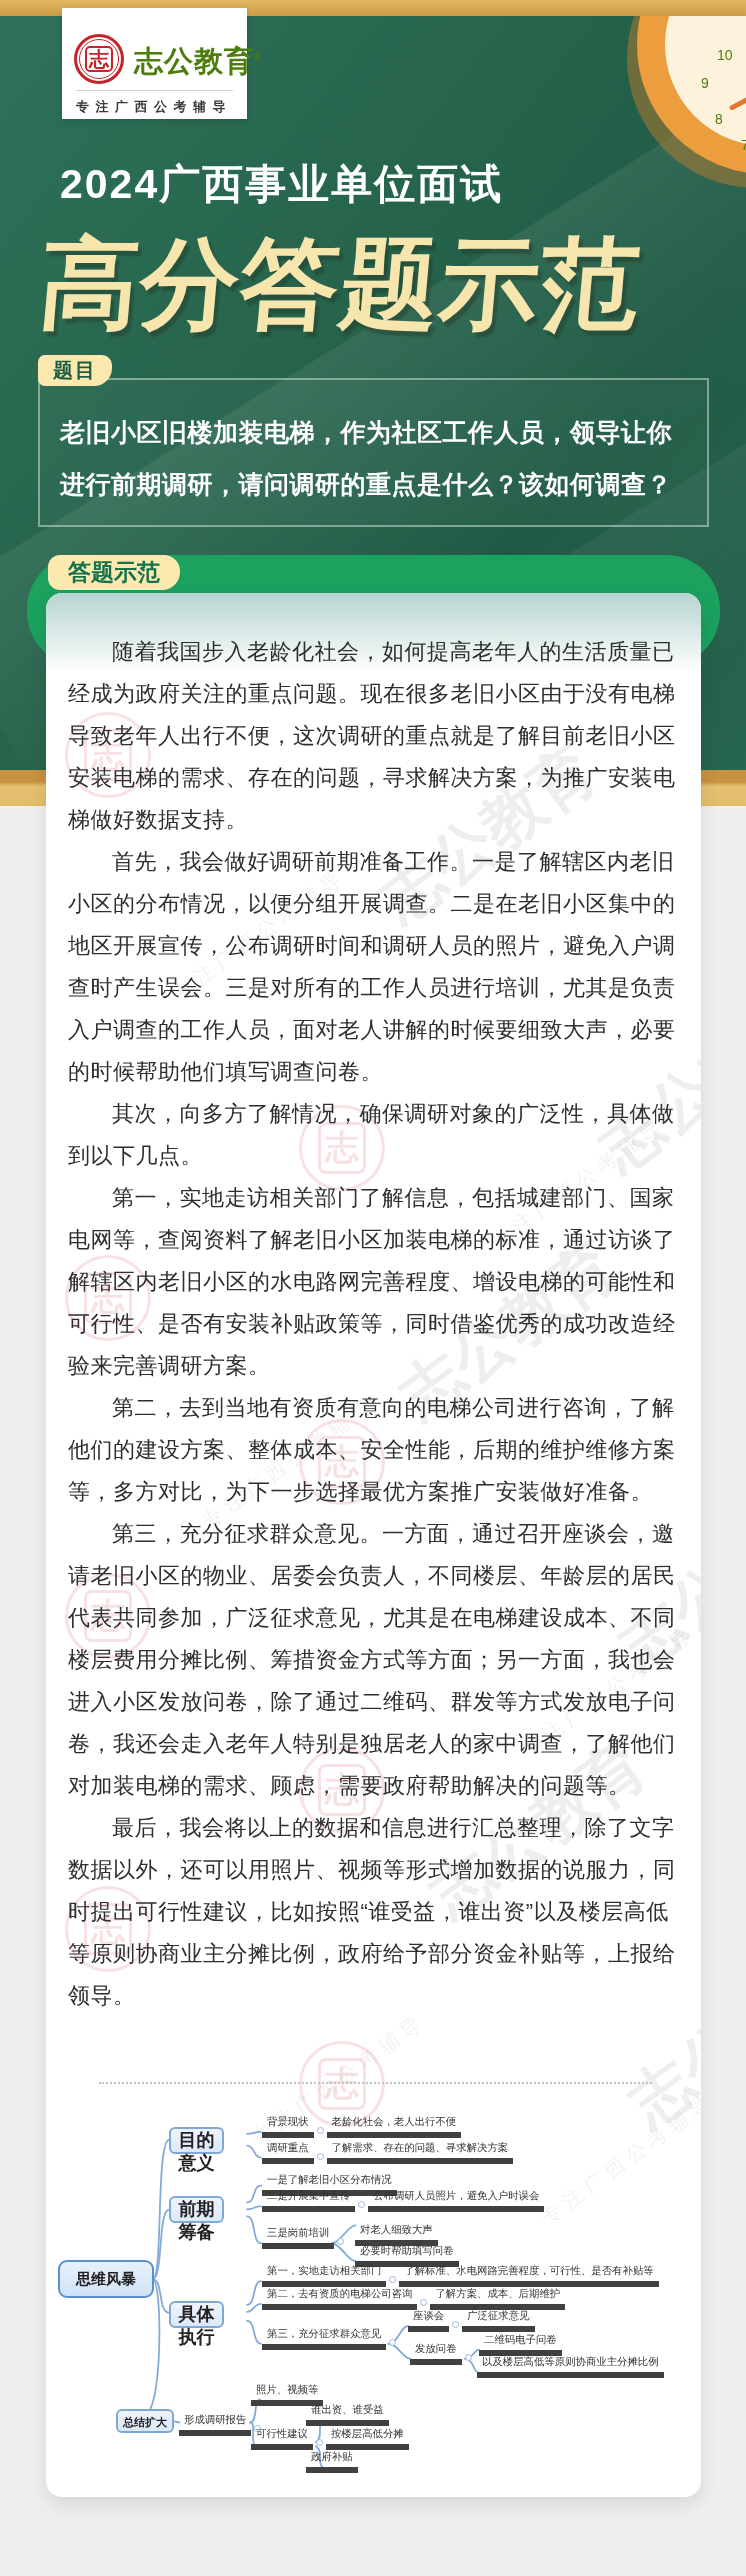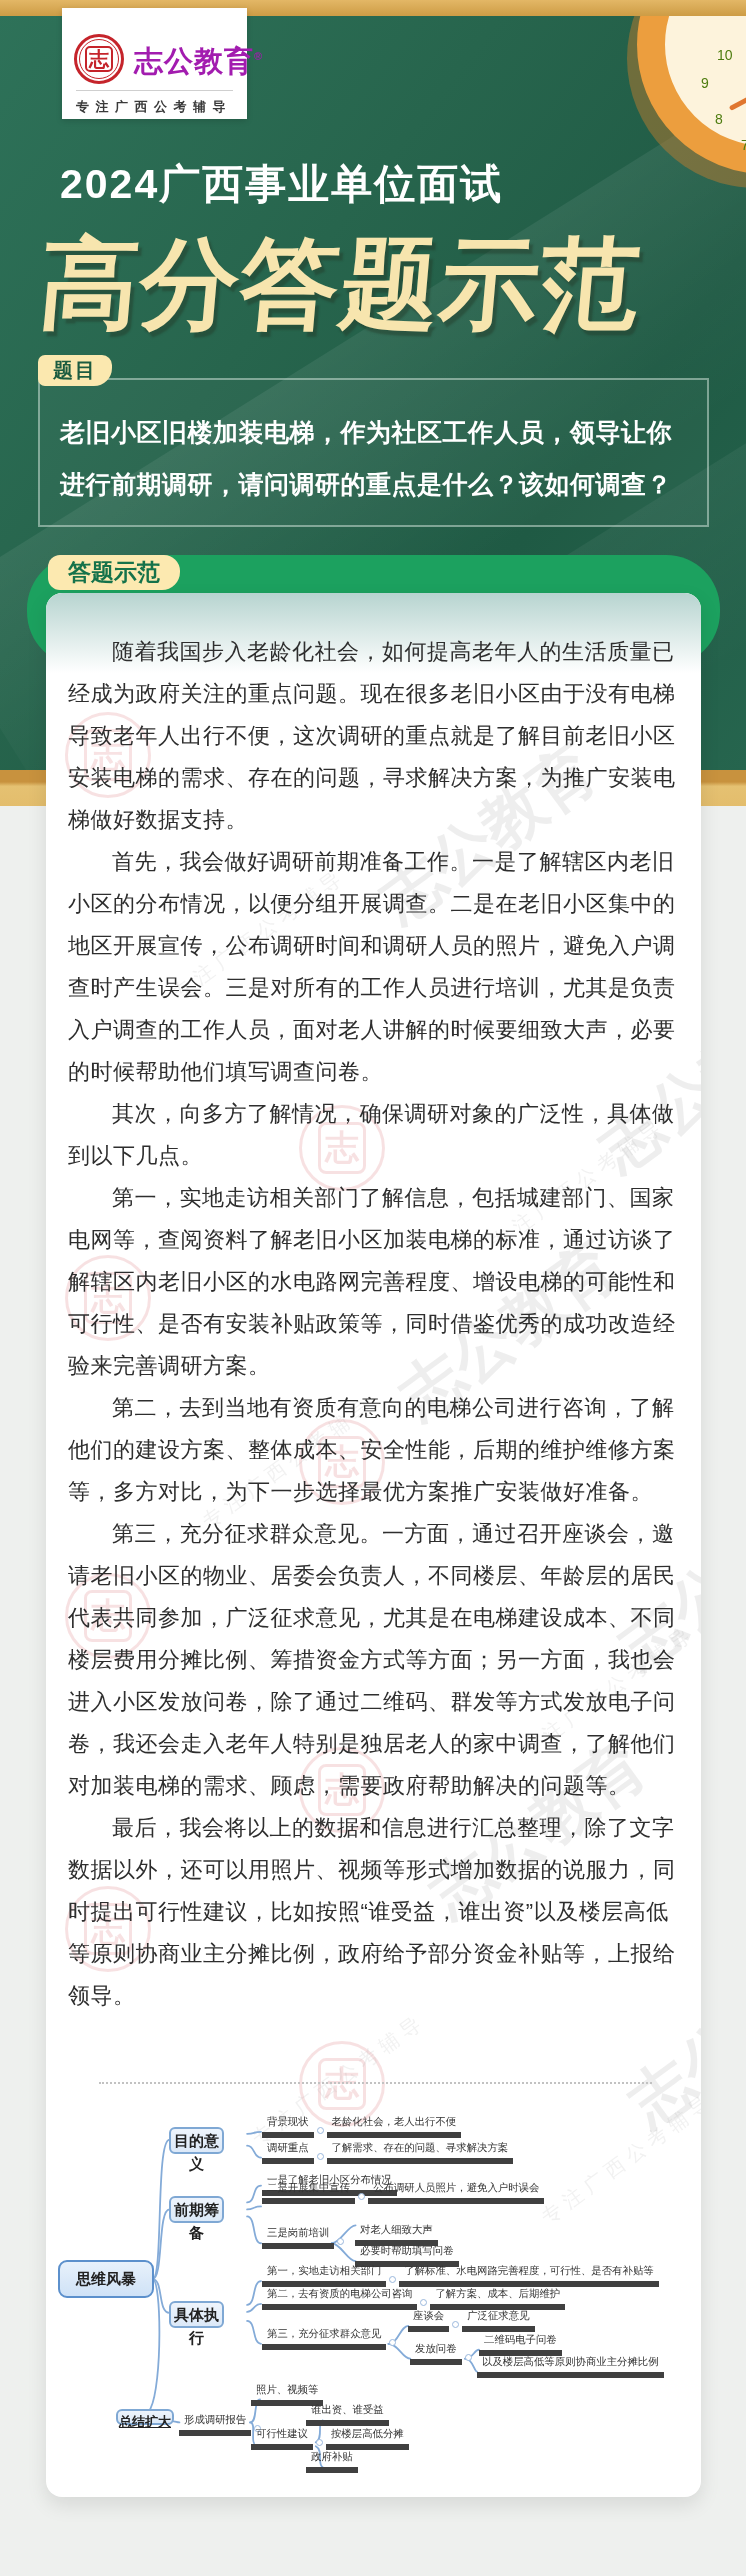--- a/index.html
+++ b/index.html
@@ -29,21 +29,21 @@
 
   
   .logo-card{position:absolute;left:62px;top:8px;width:185px;height:111px;background:#fff;
     z-index:6;box-shadow:0 2px 6px rgba(0,0,0,.15);}
   .seal{position:absolute;left:12px;top:26px;width:50px;height:50px;border:3px solid #c5242b;
     border-radius:50%;box-sizing:border-box;}
   .seal-inner{position:absolute;left:2px;top:2px;right:2px;bottom:2px;border:1px solid #c5242b;
     border-radius:50%;display:flex;align-items:center;justify-content:center;}
   .seal-char{font-size:20px;font-weight:bold;color:#c5242b;border:2px solid #c5242b;
     border-radius:5px;padding:0 2px;line-height:22px;}
-  .brand-name{position:absolute;left:72px;top:34px;font-size:29px;font-weight:bold;color:#a21caf;
+  .brand-name{position:absolute;left:72px;top:34px;font-size:29px;font-weight:bold;color:#4d7c0f;
     letter-spacing:1px;white-space:nowrap;}
   .brand-reg{font-size:11px;vertical-align:super;}
   .logo-divider{position:absolute;left:14px;top:82px;width:157px;height:1px;background:#cfcfcf;}
   .brand-tagline{position:absolute;left:14px;top:90px;font-size:13px;color:#3a3a3a;
     letter-spacing:6.5px;white-space:nowrap;font-weight:bold;}
 
   
   .subtitle{position:absolute;left:60px;top:157px;font-size:41px;font-weight:bold;color:#fff;
     letter-spacing:2px;white-space:nowrap;z-index:4;}
   .big-title{position:absolute;left:40px;top:219px;width:687px;font-size:99px;font-weight:900;
@@ -83,22 +83,22 @@
   .answer-text p{margin:0;text-indent:2em;}
   .dashed-sep{position:absolute;left:99px;top:2082px;width:553px;border-top:2px dotted #c2c2c2;z-index:4;}
 
   
   .mindmap{position:absolute;left:40px;top:2089px;width:667px;height:418px;z-index:5;}
   .mm-svg{position:absolute;left:0;top:0;}
   .mm-box{position:absolute;box-sizing:border-box;background:linear-gradient(#eef4fc,#dce9f8);
     border:2px solid #7fa8d4;border-radius:6px;color:#222;font-weight:bold;text-align:center;}
   .mm-root{left:18px;top:171px;width:96px;height:38px;line-height:34px;font-size:15px;
     border:2.5px solid #5c90cc;border-radius:9px;background:linear-gradient(#e8f1fb,#cfe2f7);}
-  .mm-b{width:55px;height:27px;line-height:23px;font-size:15px;}
-  .mm-b4{width:58px;height:16px;line-height:22px;font-size:13px;text-decoration:underline;}
+  .mm-b{width:55px;height:27px;line-height:23px;font-size:18px;}
+  .mm-b4{width:58px;height:24px;line-height:22px;font-size:11px;}
   .mm-row{position:absolute;display:flex;align-items:flex-end;white-space:nowrap;}
   .mm-leaf{font-size:10.4px;color:#333;line-height:14px;padding:0 5px 3px 5px;
     border-bottom:6px solid #404040;}
   .mm-dot{width:5px;height:5px;border-radius:50%;background:#fff;border:1px solid #9ab8dd;
     margin:0 3px 4px 3px;flex:none;}
 </style>
 </head>
 <body>
 
 <div class="page">
@@ -238,21 +238,21 @@
       <span class="mm-leaf">老龄化社会，老人出行不便</span>
     </div>
     <div class="mm-row" style="left:222px;top:52px;">
       <span class="mm-leaf">调研重点</span>
       <span class="mm-dot"></span>
       <span class="mm-leaf">了解需求、存在的问题、寻求解决方案</span>
     </div>
     <div class="mm-row" style="left:222px;top:84px;">
       <span class="mm-leaf">一是了解老旧小区分布情况</span>
     </div>
-    <div class="mm-row" style="left:222px;top:92px;">
+    <div class="mm-row" style="left:222px;top:100px;">
       <span class="mm-leaf">二是开展集中宣传</span>
       <span class="mm-dot"></span>
       <span class="mm-leaf">公布调研人员照片，避免入户时误会</span>
     </div>
     <div class="mm-row" style="left:315px;top:134px;">
       <span class="mm-leaf">对老人细致大声</span>
     </div>
     <div class="mm-row" style="left:222px;top:137px;">
       <span class="mm-leaf">三是岗前培训</span>
       <span class="mm-dot"></span>

